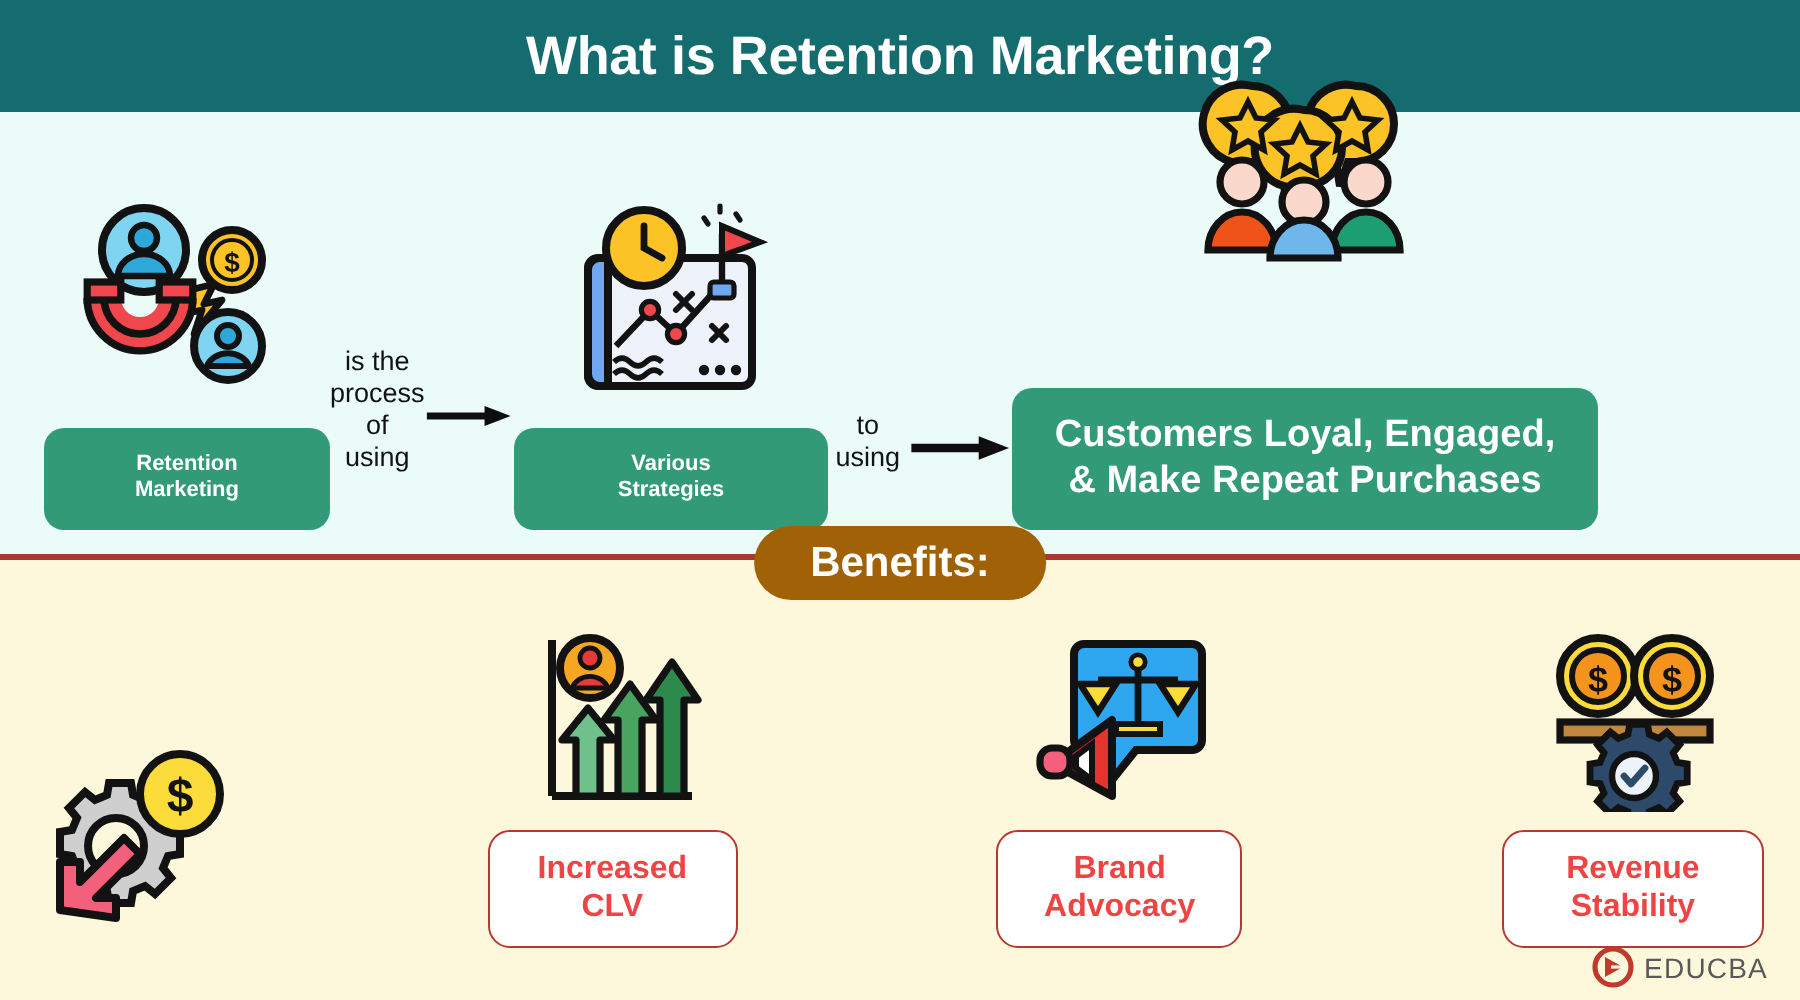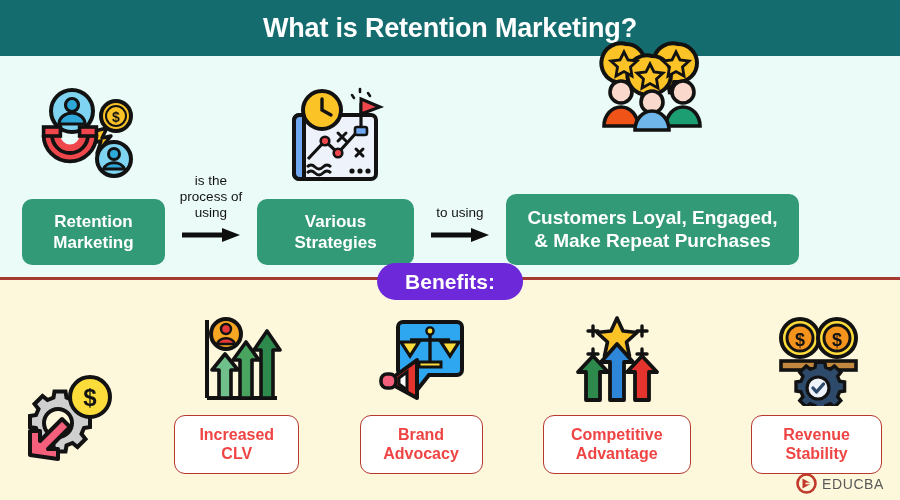--- a/index.html
+++ b/index.html
@@ -45,33 +45,33 @@
     align-items:center;
     justify-content:flex-end;
   }
   .node-icon { margin-bottom:8px; }
 
   .pill {
     background:#339A78;
     color:#fff;
     border-radius:10px;
     font-weight:bold;
-    font-size:17px;
+    font-size:11px;
     line-height:1.25;
     text-align:center;
     padding:12px 16px;
     white-space:pre-line;
   }
   .pill.n1 { width:143px; }
   .pill.n2 { width:157px; }
   .pill.n3 { width:293px; font-size:19px; padding:12px 10px;margin-top:48px; }
 
   .connector {
     display:flex;
-    flex-direction:column;
+    flex-direction:row;
     align-items:center;
     justify-content:flex-end;
     padding-bottom:22px;
     width:92px;
   }
   .connector-label {
     font-size:13.5px;
     color:#121212;
     text-align:center;
     line-height:1.18;
@@ -79,21 +79,21 @@
     white-space:pre-line;
   }
   .arrow-svg { display:block; }
 
   
   .benefits-badge {
     position:absolute;
     left:50%;
     top:263px;
     transform:translateX(-50%);
-    background:#6d28d9;
+    background:#a16207;
     color:#fff;
     font-size:21px;
     font-weight:bold;
     border-radius:22px;
     padding:8px 28px;
     z-index:5;
     line-height:1;
   }
 
   
@@ -335,47 +335,20 @@
 
         <path d="M22 62 L44 46 L44 84 L22 72 z" fill="#E5342E" stroke="#121212" stroke-width="4" stroke-linejoin="round"></path>
         <path d="M26 64 L34 58 L34 76 L26 70 z" fill="#FFFFFF" stroke="#121212" stroke-width="3"></path>
         <rect x="8" y="60" width="15" height="14" rx="6" fill="#F4607C" stroke="#121212" stroke-width="3.6"></rect>
       </svg>
     </div>
     <div class="benefit-label">Brand
 Advocacy</div>
   </div>
 
-  <div class="benefit b3">
-    <div class="benefit-icon">
-      <svg width="96" height="92" viewBox="0 0 96 92">
-
-        <path d="M48 4 l6 13 14 1.5 -10.5 9.5 3 14 -12.5 -7.5 -12.5 7.5 3 -14 -10.5 -9.5 14 -1.5 z" fill="#FCC327" stroke="#121212" stroke-width="3.6" stroke-linejoin="round"></path>
-
-        <g stroke="#121212" stroke-width="3.4" stroke-linecap="round">
-          <line x1="19" y1="17" x2="29" y2="17"></line>
-            <line x1="24" y1="12" x2="24" y2="22"></line>
-          <line x1="68" y1="17" x2="78" y2="17"></line>
-            <line x1="73" y1="12" x2="73" y2="22"></line>
-          <line x1="19" y1="40" x2="29" y2="40"></line>
-            <line x1="24" y1="35" x2="24" y2="45"></line>
-          <line x1="68" y1="40" x2="78" y2="40"></line>
-            <line x1="73" y1="35" x2="73" y2="45"></line>
-        </g>
-
-        <path d="M17 86 L17 58 L9 58 L24 42 L39 58 L31 58 L31 86 z" fill="#2E8A4C" stroke="#121212" stroke-width="3.8" stroke-linejoin="round"></path>
-
-        <path d="M41 86 L41 48 L32 48 L48 30 L64 48 L55 48 L55 86 z" fill="#2E86D8" stroke="#121212" stroke-width="3.8" stroke-linejoin="round"></path>
-
-        <path d="M66 86 L66 58 L58 58 L73 42 L88 58 L80 58 L80 86 z" fill="#E5342E" stroke="#121212" stroke-width="3.8" stroke-linejoin="round"></path>
-      </svg>
-    </div>
-    <div class="benefit-label">Competitive
-Advantage</div>
-  </div>
 
   <div class="benefit b4">
     <div class="benefit-icon">
       <svg width="96" height="92" viewBox="0 0 96 92">
 
         <circle cx="31" cy="24" r="19" fill="#FCDC3B" stroke="#121212" stroke-width="4"></circle>
         <circle cx="31" cy="24" r="13" fill="#F5941D" stroke="#121212" stroke-width="3"></circle>
         <text x="31" y="32" font-size="18" font-weight="bold" fill="#121212" text-anchor="middle" font-family="'Liberation Sans',sans-serif">$</text>
         <circle cx="68" cy="24" r="19" fill="#FCDC3B" stroke="#121212" stroke-width="4"></circle>
         <circle cx="68" cy="24" r="13" fill="#F5941D" stroke="#121212" stroke-width="3"></circle>

